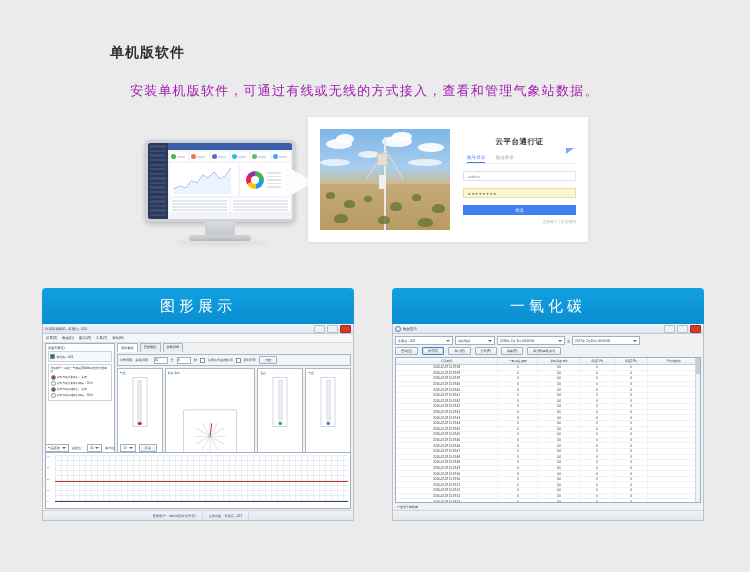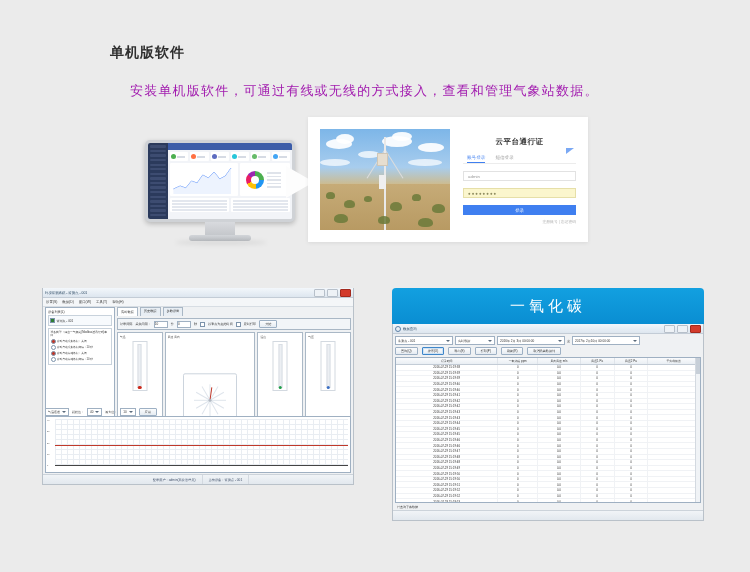--- a/index.html
+++ b/index.html
@@ -291,20 +291,21 @@
       </div>
       <div class="login-rule"></div>
       <div class="fld">admin</div>
       <div class="fld pw">●●●●●●●●</div>
       <div class="login-btn">登录</div>
       <div class="login-foot">注册账号 | 忘记密码</div>
     </div>
   </div>
 
   <div class="panel left">
+    <div class="panel-head">图形展示</div>
     <div class="shot">
 
       <div class="win-title">
         <span class="tt">环境监测系统 - 监测点 - 001</span>
         <span class="wbtn"></span>
         <span class="wbtn"></span>
         <span class="wbtn cls"></span>
       </div>
       <div class="menu">
         <span>设置(S)</span>

